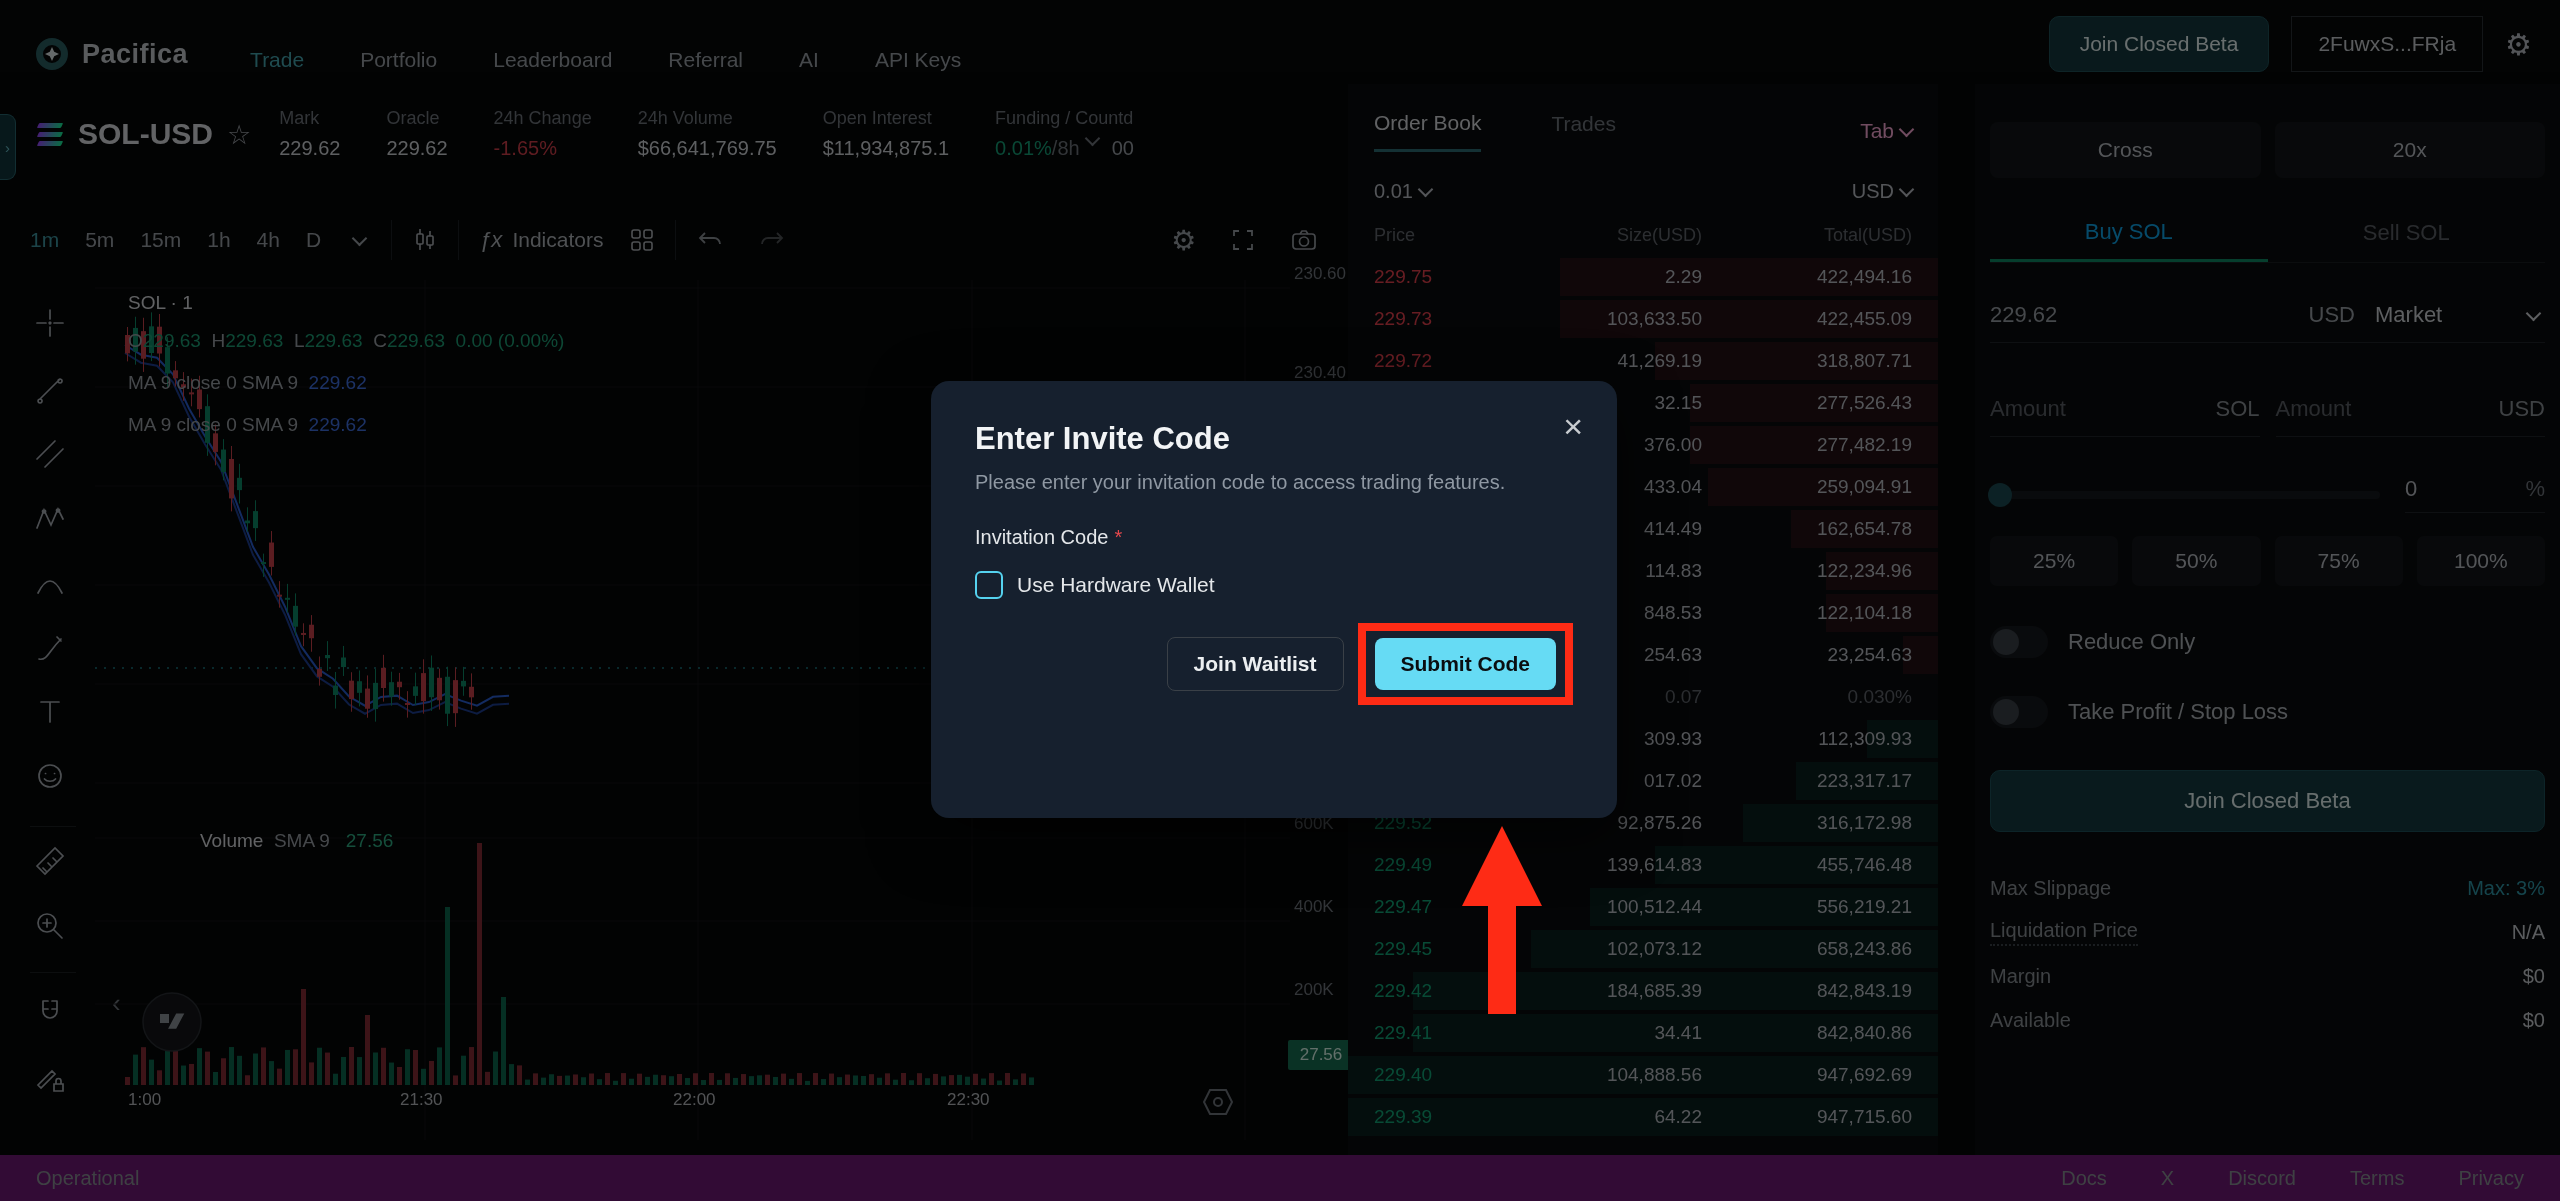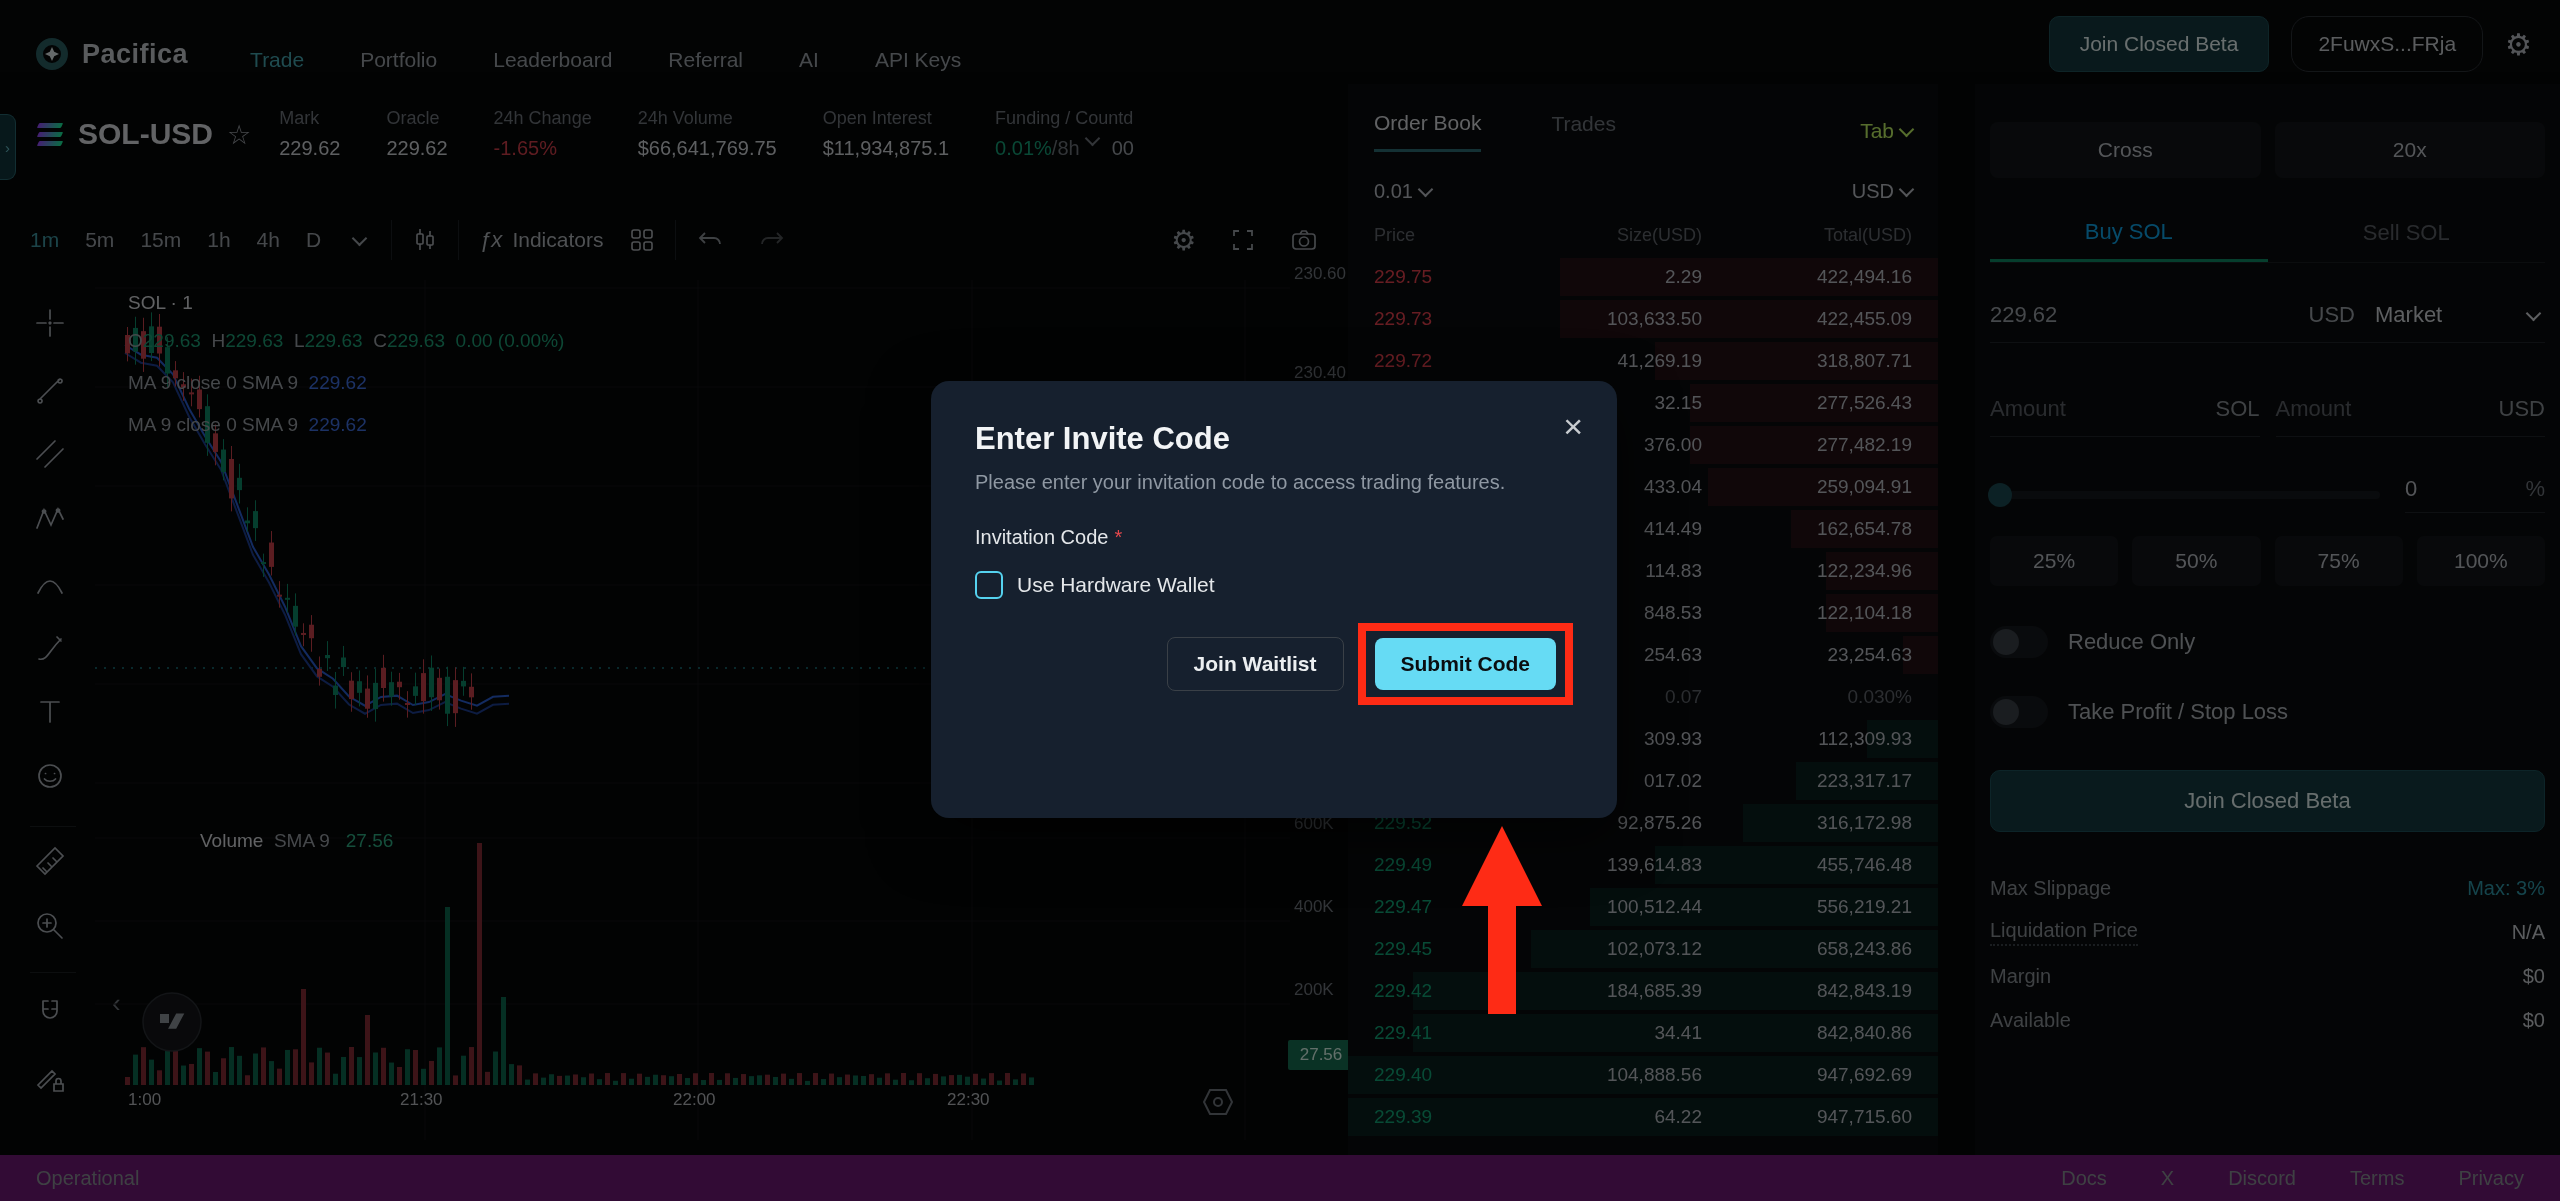--- a/index.html
+++ b/index.html
@@ -9,21 +9,21 @@
   
   #navbar{left:0;top:0;width:2560px;height:72px;display:flex;align-items:flex-end;background:#07090a;}
   #brand{display:flex;align-items:center;gap:12px;margin-left:34px;}
   #brand-name{font-size:27px;font-weight:600;color:#c6cbcf;letter-spacing:.5px;}
   #nav-items{display:flex;align-items:center;gap:56px;margin-left:62px;}
   .nav-item{font-size:21px;color:#9aa0a6;cursor:pointer;}
   .nav-item.active{color:#45a6b0;}
   #nav-right{margin-left:auto;display:flex;align-items:center;gap:22px;margin-right:28px;}
   #join-beta-nav{height:54px;padding:0 30px;background:#16393e;border:1px solid #1f5058;border-radius:10px;
     color:#e7f3f3;font-size:21px;display:flex;align-items:center;cursor:pointer;}
-  #wallet-btn{height:54px;padding:0 26px;border:1px solid #2c3136;border-radius:18px;color:#c8ccd0;
+  #wallet-btn{height:54px;padding:0 26px;border:1px solid #2c3136;border-radius:0;color:#c8ccd0;
     font-size:21px;display:flex;align-items:center;cursor:pointer;background:transparent;}
   .gear-glyph{font-size:30px;color:#b9bdc4;cursor:pointer;font-family:"DejaVu Sans",sans-serif;}
   
   #stats-bar{left:0;top:84px;width:1332px;height:100px;display:flex;align-items:center;overflow:hidden;}
   #edge-tab{position:absolute;left:0;top:114px;width:15px;height:64px;background:#11363c;border:1px solid #29676f;
     border-left:none;border-radius:0 9px 9px 0;display:flex;align-items:center;justify-content:center;
     color:#64bac4;font-size:15px;cursor:pointer;}
   #sol-logo{display:flex;flex-direction:column;gap:4px;margin-left:38px;}
   #sol-logo i{display:block;width:24px;height:5px;border-radius:1px;
     background:linear-gradient(90deg,#9945FF,#14F195);transform:skewX(-25deg);}
@@ -59,21 +59,21 @@
   .lg-white{color:#d7dadd;}
   .lg-green{color:#1d9d74;}
   .lg-blue{color:#3f6fe0;}
   #tv-logo{position:absolute;left:140px;top:990px;cursor:pointer;}
   #target-icon{position:absolute;left:1200px;top:1086px;cursor:pointer;}
   
   #orderbook{left:1348px;top:84px;width:590px;height:1071px;background:#0b0d0f;}
   #ob-tabs{display:flex;align-items:center;height:66px;padding:0 26px;margin-top:14px;}
   #ob-tab-book{font-size:21px;color:#d7dadd;padding-bottom:14px;border-bottom:3px solid #2e6e74;cursor:pointer;}
   #ob-tab-trades{font-size:21px;color:#6f757c;margin-left:70px;padding-bottom:14px;cursor:pointer;}
-  #ob-tab-dd{margin-left:auto;font-size:21px;color:#bef264;cursor:pointer;display:flex;align-items:center;}
+  #ob-tab-dd{margin-left:auto;font-size:21px;color:#f9a8d4;cursor:pointer;display:flex;align-items:center;}
   #ob-controls{display:flex;align-items:center;padding:0 26px;margin-top:16px;}
   #ob-tick{font-size:20px;color:#b9bdc4;cursor:pointer;display:flex;align-items:center;}
   #ob-unit{margin-left:auto;font-size:20px;color:#b9bdc4;cursor:pointer;display:flex;align-items:center;}
   #ob-headers{display:flex;padding:0 26px;margin-top:22px;font-size:18px;color:#62676d;}
   .ob-col-size{margin-left:auto;width:190px;text-align:right;}
   .ob-col-total{width:210px;text-align:right;}
   #ob-rows{margin-top:10px;}
   .ob-row{position:relative;display:flex;align-items:center;height:42px;padding:0 26px;font-size:19px;cursor:pointer;}
   .ob-row .depth{position:absolute;right:0;top:2px;bottom:2px;}
   .ob-row.ask .depth{background:rgba(214,48,62,0.13);}

